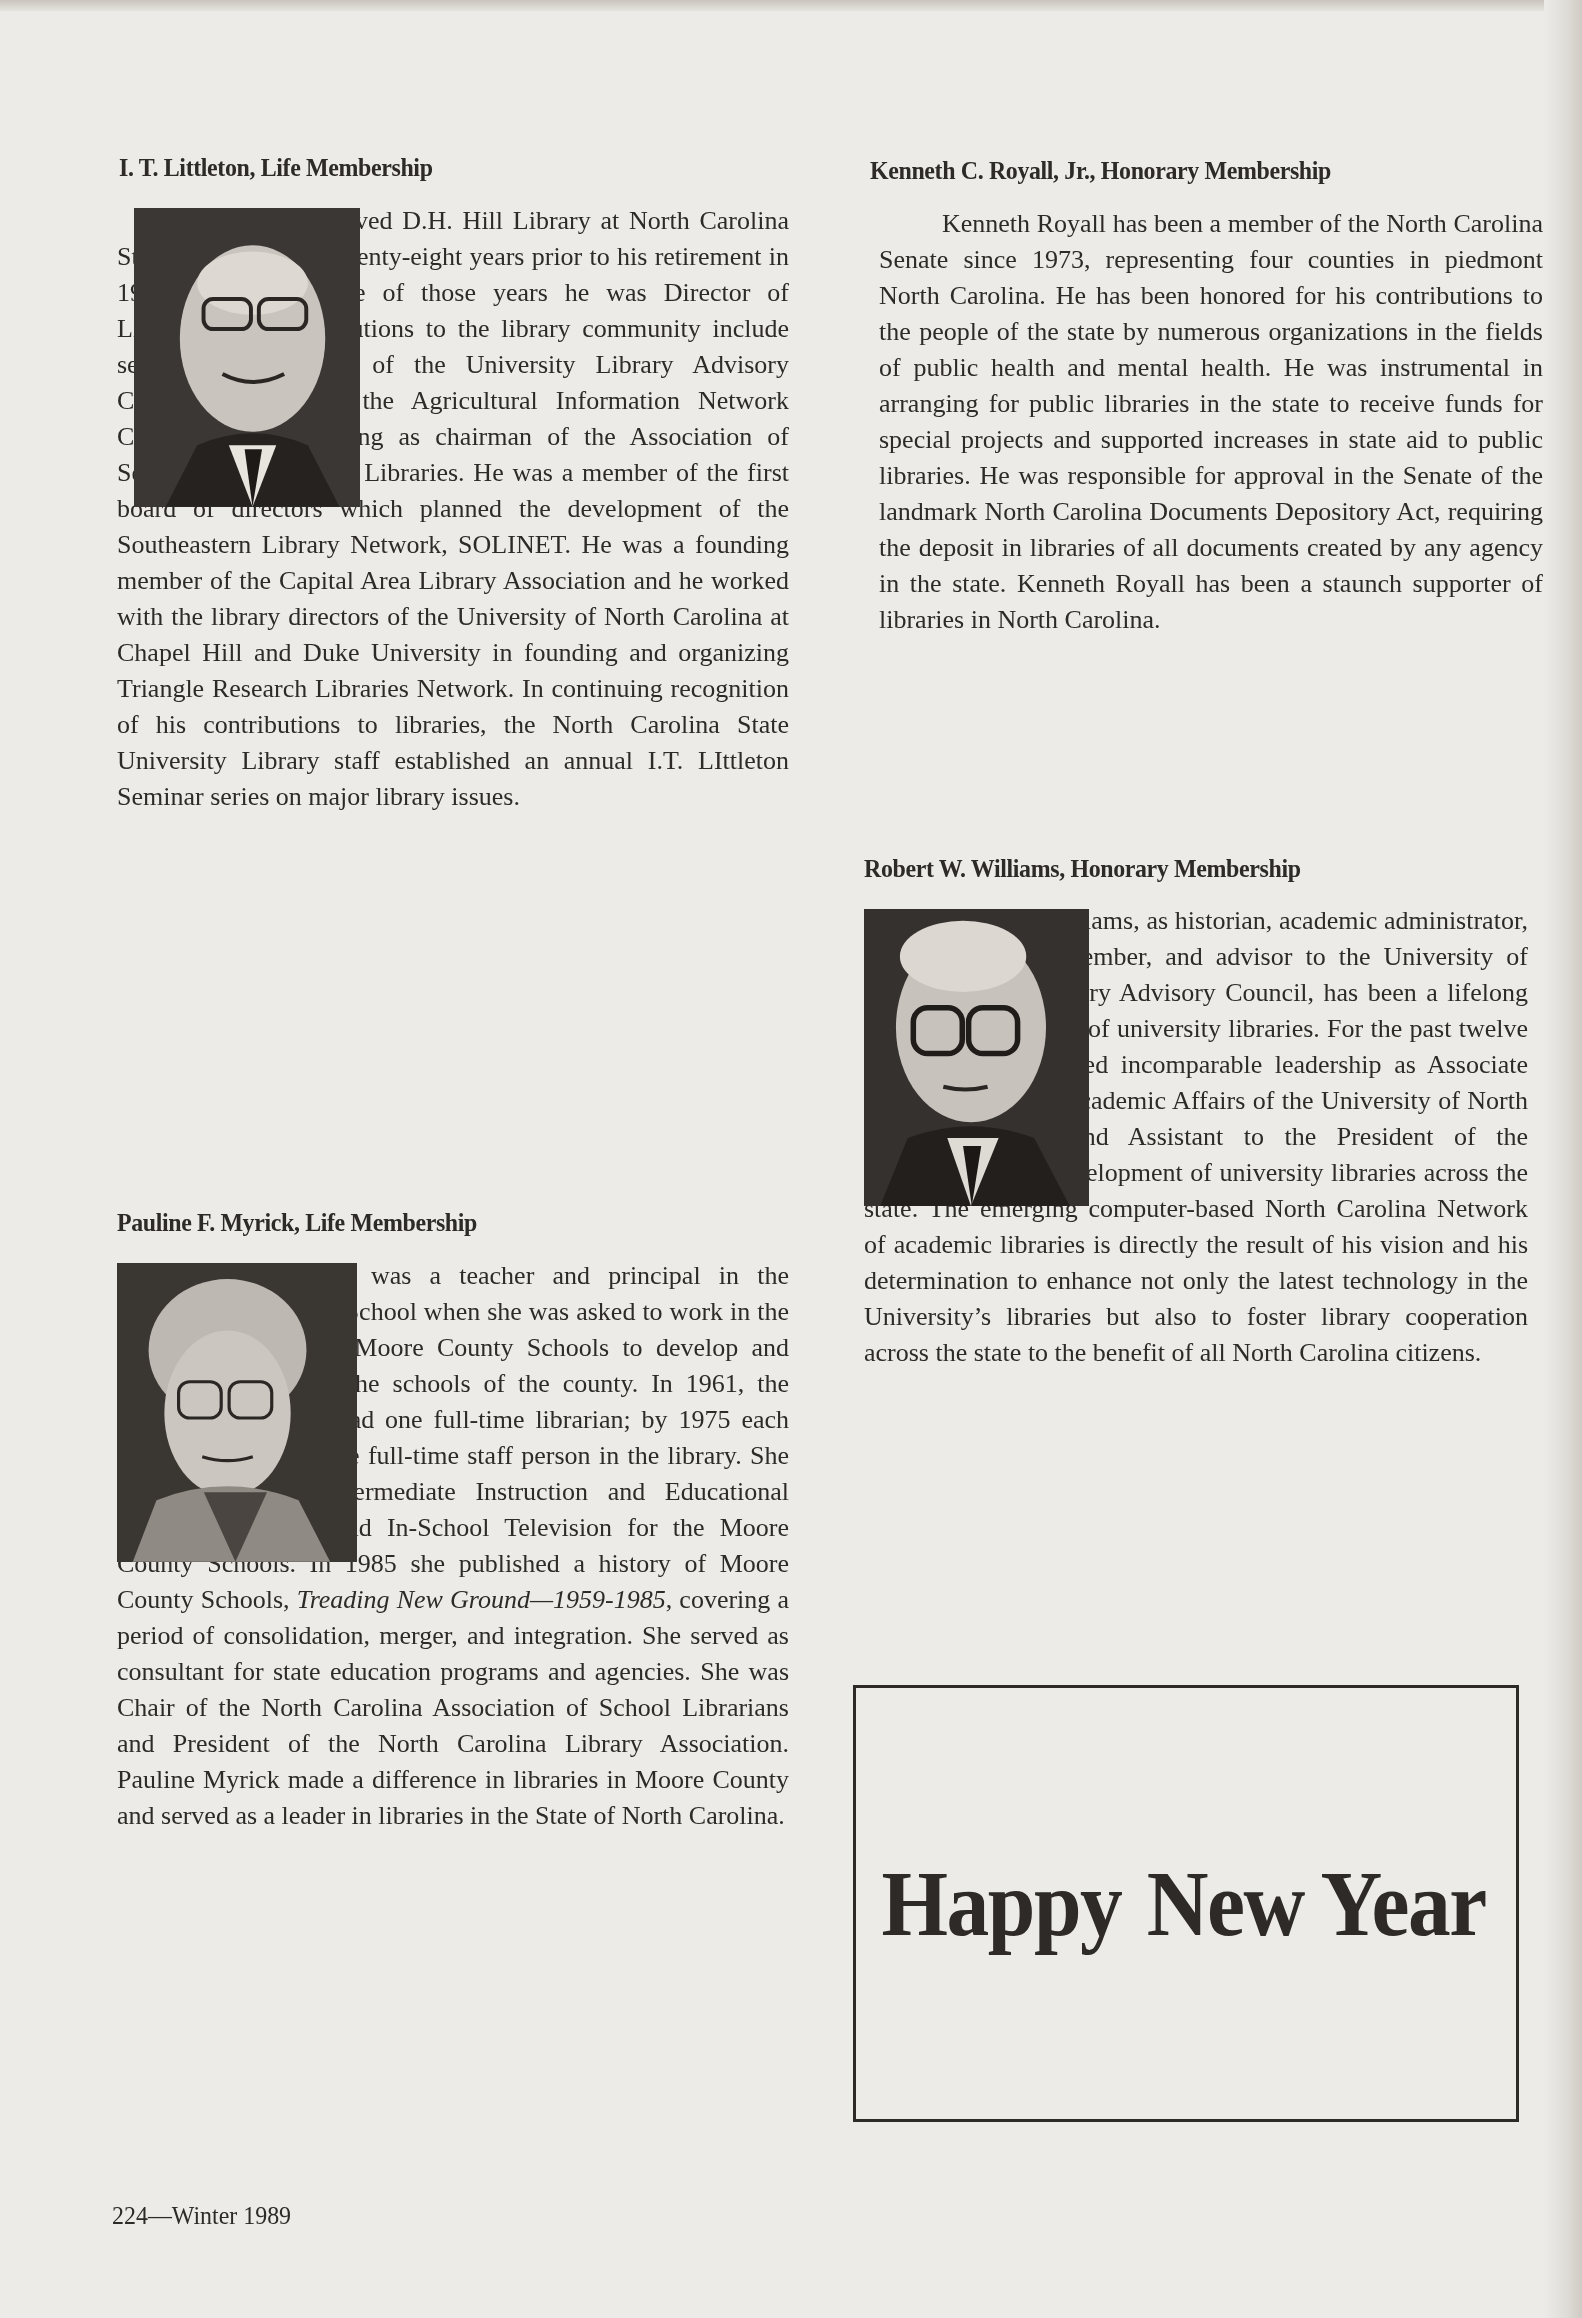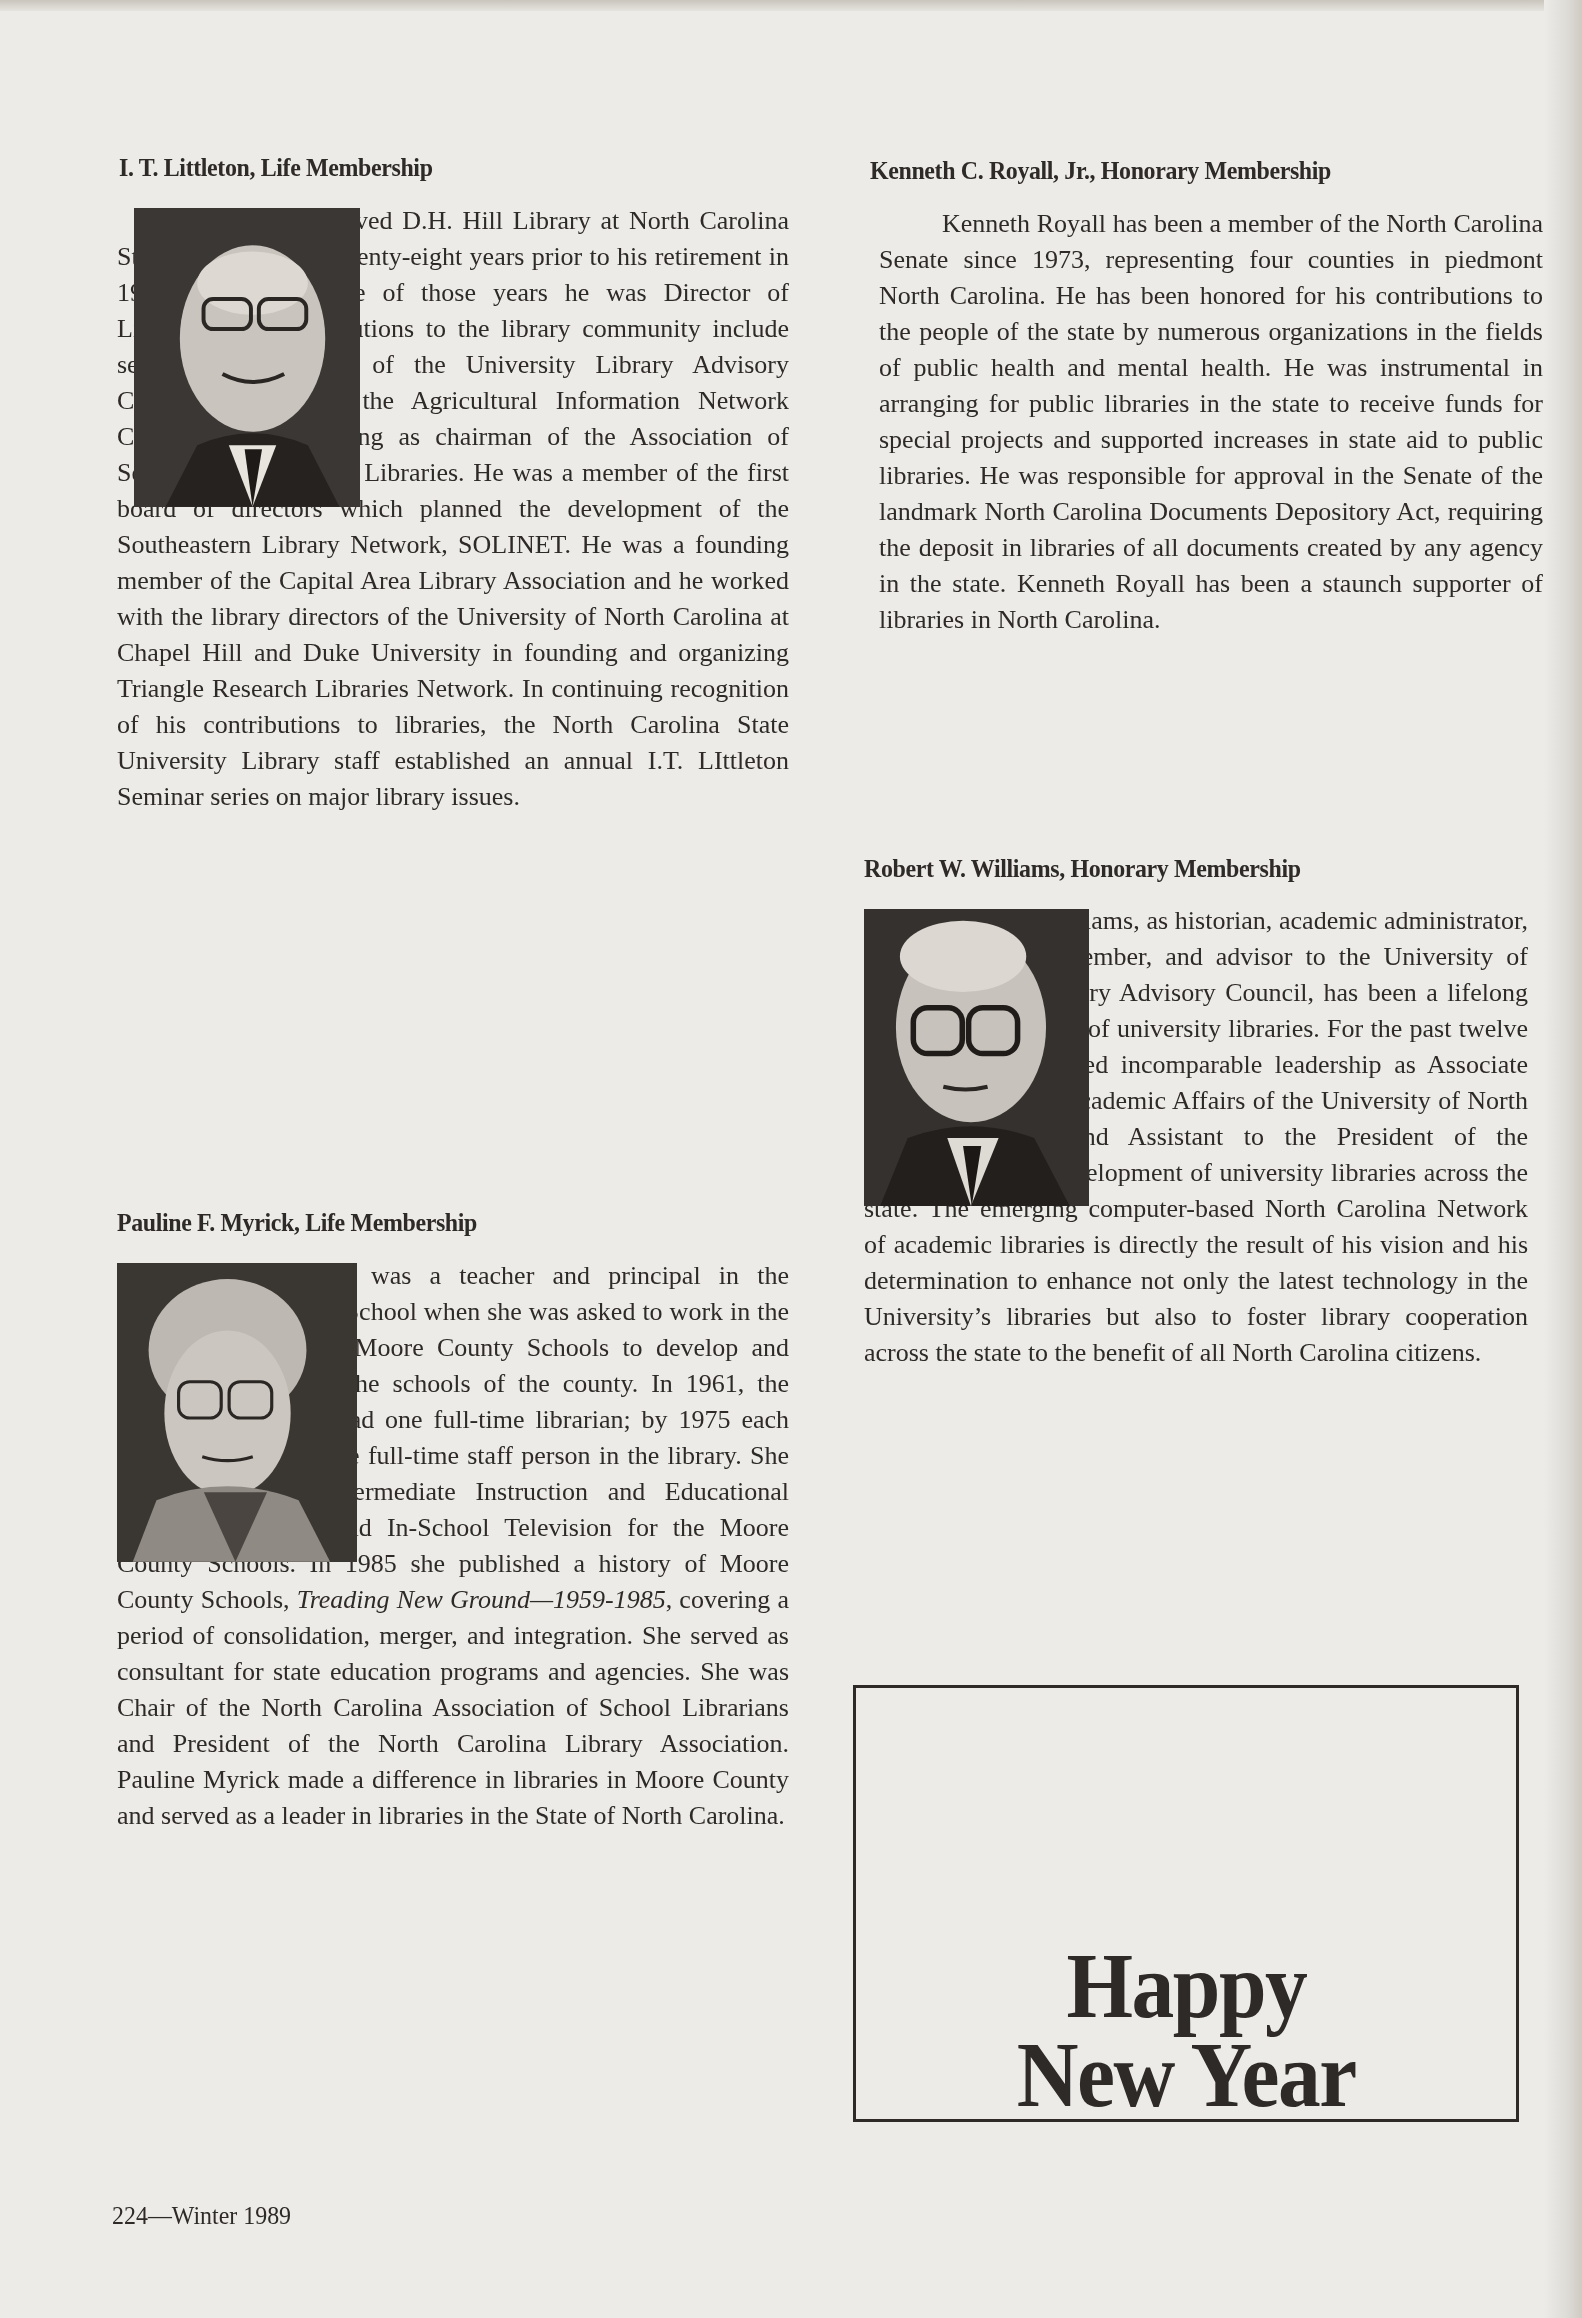--- a/index.html
+++ b/index.html
@@ -27,21 +27,21 @@
   .para { position: absolute; text-align: justify; hyphens: manual; }
   .para .indent { display: inline-block; width: 63px; }
   .photo {
     position: absolute; background: #3a3633; overflow: hidden;
   }
   .photo svg { width: 100%; height: 100%; display: block; }
   .float-photo { float: left; margin-right: 28.5px; }
   .greeting-box {
     position: absolute; left: 853px; top: 1685px; width: 660px; height: 431px;
     border: 3.2px solid #2e2a28; box-sizing: content-box;
-    display: flex; flex-direction: column; align-items: center; justify-content: flex-end;
+    display: flex; flex-direction: row; align-items: center; justify-content: center;
   }
   .greeting-line {
     font-weight: bold; font-size: 93px; line-height: 89px; color: #2e2a28;
     letter-spacing: -1.6px; transform: scaleX(0.92);
   }
   .footer {
     position: absolute; left: 112px; top: 2201px; font-size: 26px;
     transform: scaleX(0.92); transform-origin: left;
   }
   i { font-style: italic; }

